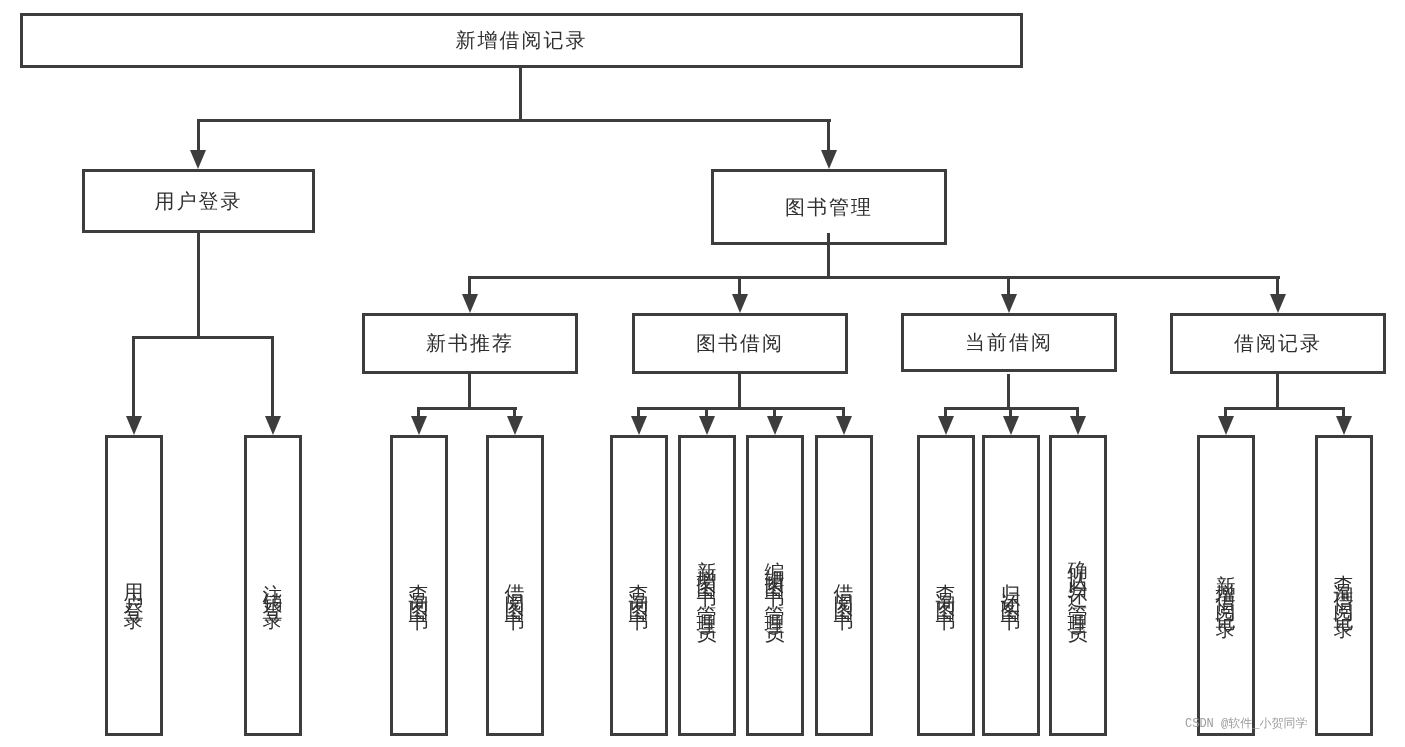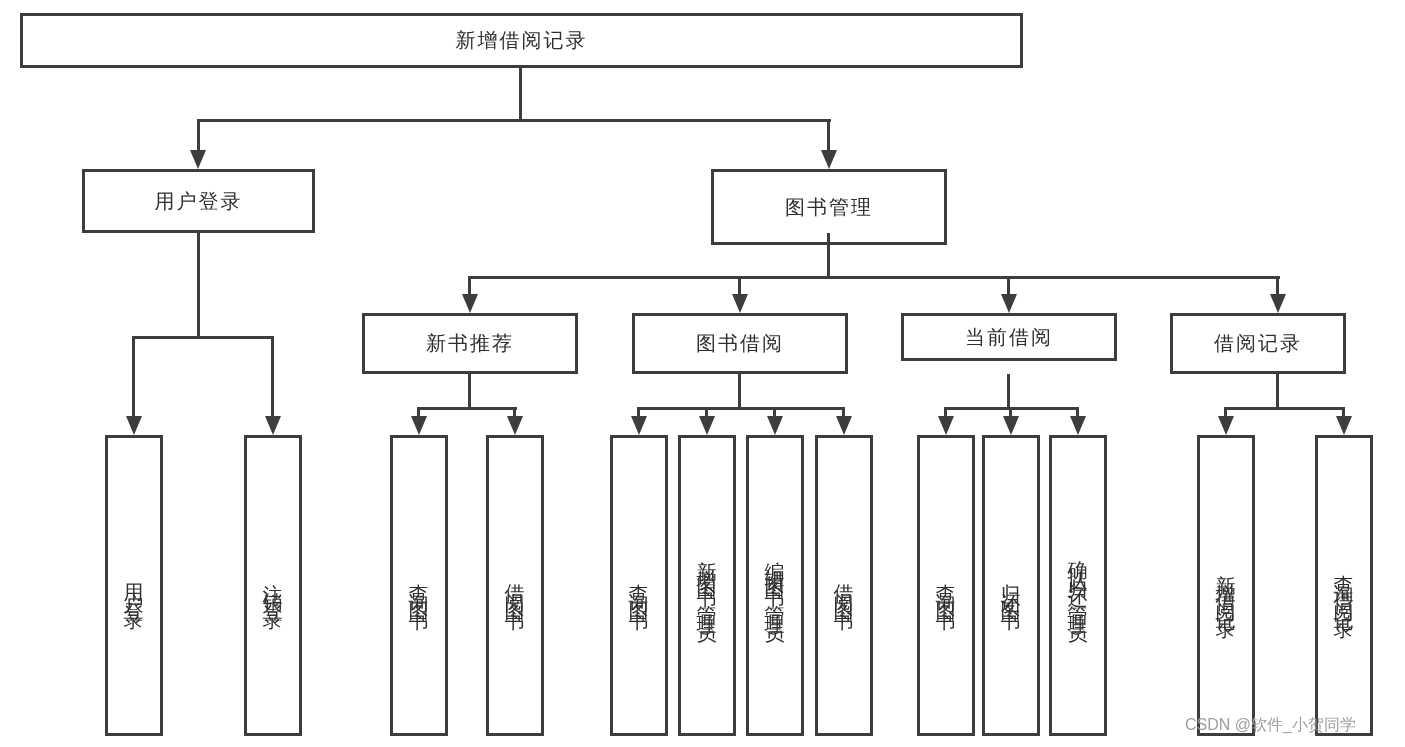--- a/index.html
+++ b/index.html
@@ -53,24 +53,25 @@
     position:absolute;
     width:0;height:0;
     border-left:8px solid transparent;
     border-right:8px solid transparent;
     border-top:19px solid var(--line);
   }
   .watermark{
     position:absolute;
     left:1185px;
     top:715px;
-    font-size:16px;
+    font-size:12px;
     color:var(--watermark);
     white-space:nowrap;
     z-index:5;
+    font-family:Liberation Mono, monospace;
   }
 </style>
 </head>
 <body>
 
 <div class="canvas">
 
   <div class="box hbox" style="left:20px;top:13px;width:1003px;height:55px">
     <span>新增借阅记录</span>
   </div>
@@ -81,24 +82,24 @@
   <div class="box hbox" style="left:711px;top:169px;width:236px;height:76px">
     <span>图书管理</span>
   </div>
 
   <div class="box hbox" style="left:632px;top:313px;width:216px;height:61px">
     <span>图书借阅</span>
   </div>
   <div class="box hbox" style="left:362px;top:313px;width:216px;height:61px">
     <span>新书推荐</span>
   </div>
-  <div class="box hbox" style="left:901px;top:313px;width:216px;height:48px">
+  <div class="box hbox" style="left:901px;top:313px;width:216px;height:59px">
     <span>当前借阅</span>
   </div>
-  <div class="box hbox" style="left:1170px;top:313px;width:176px;height:61px">
+  <div class="box hbox" style="left:1170px;top:313px;width:216px;height:61px">
     <span>借阅记录</span>
   </div>
 
   <div class="box vbox" style="left:105px;top:435px;width:58px;height:301px">
     <span>用户登录</span>
   </div>
   <div class="box vbox" style="left:244px;top:435px;width:58px;height:301px">
     <span>注销登录</span>
   </div>
 

